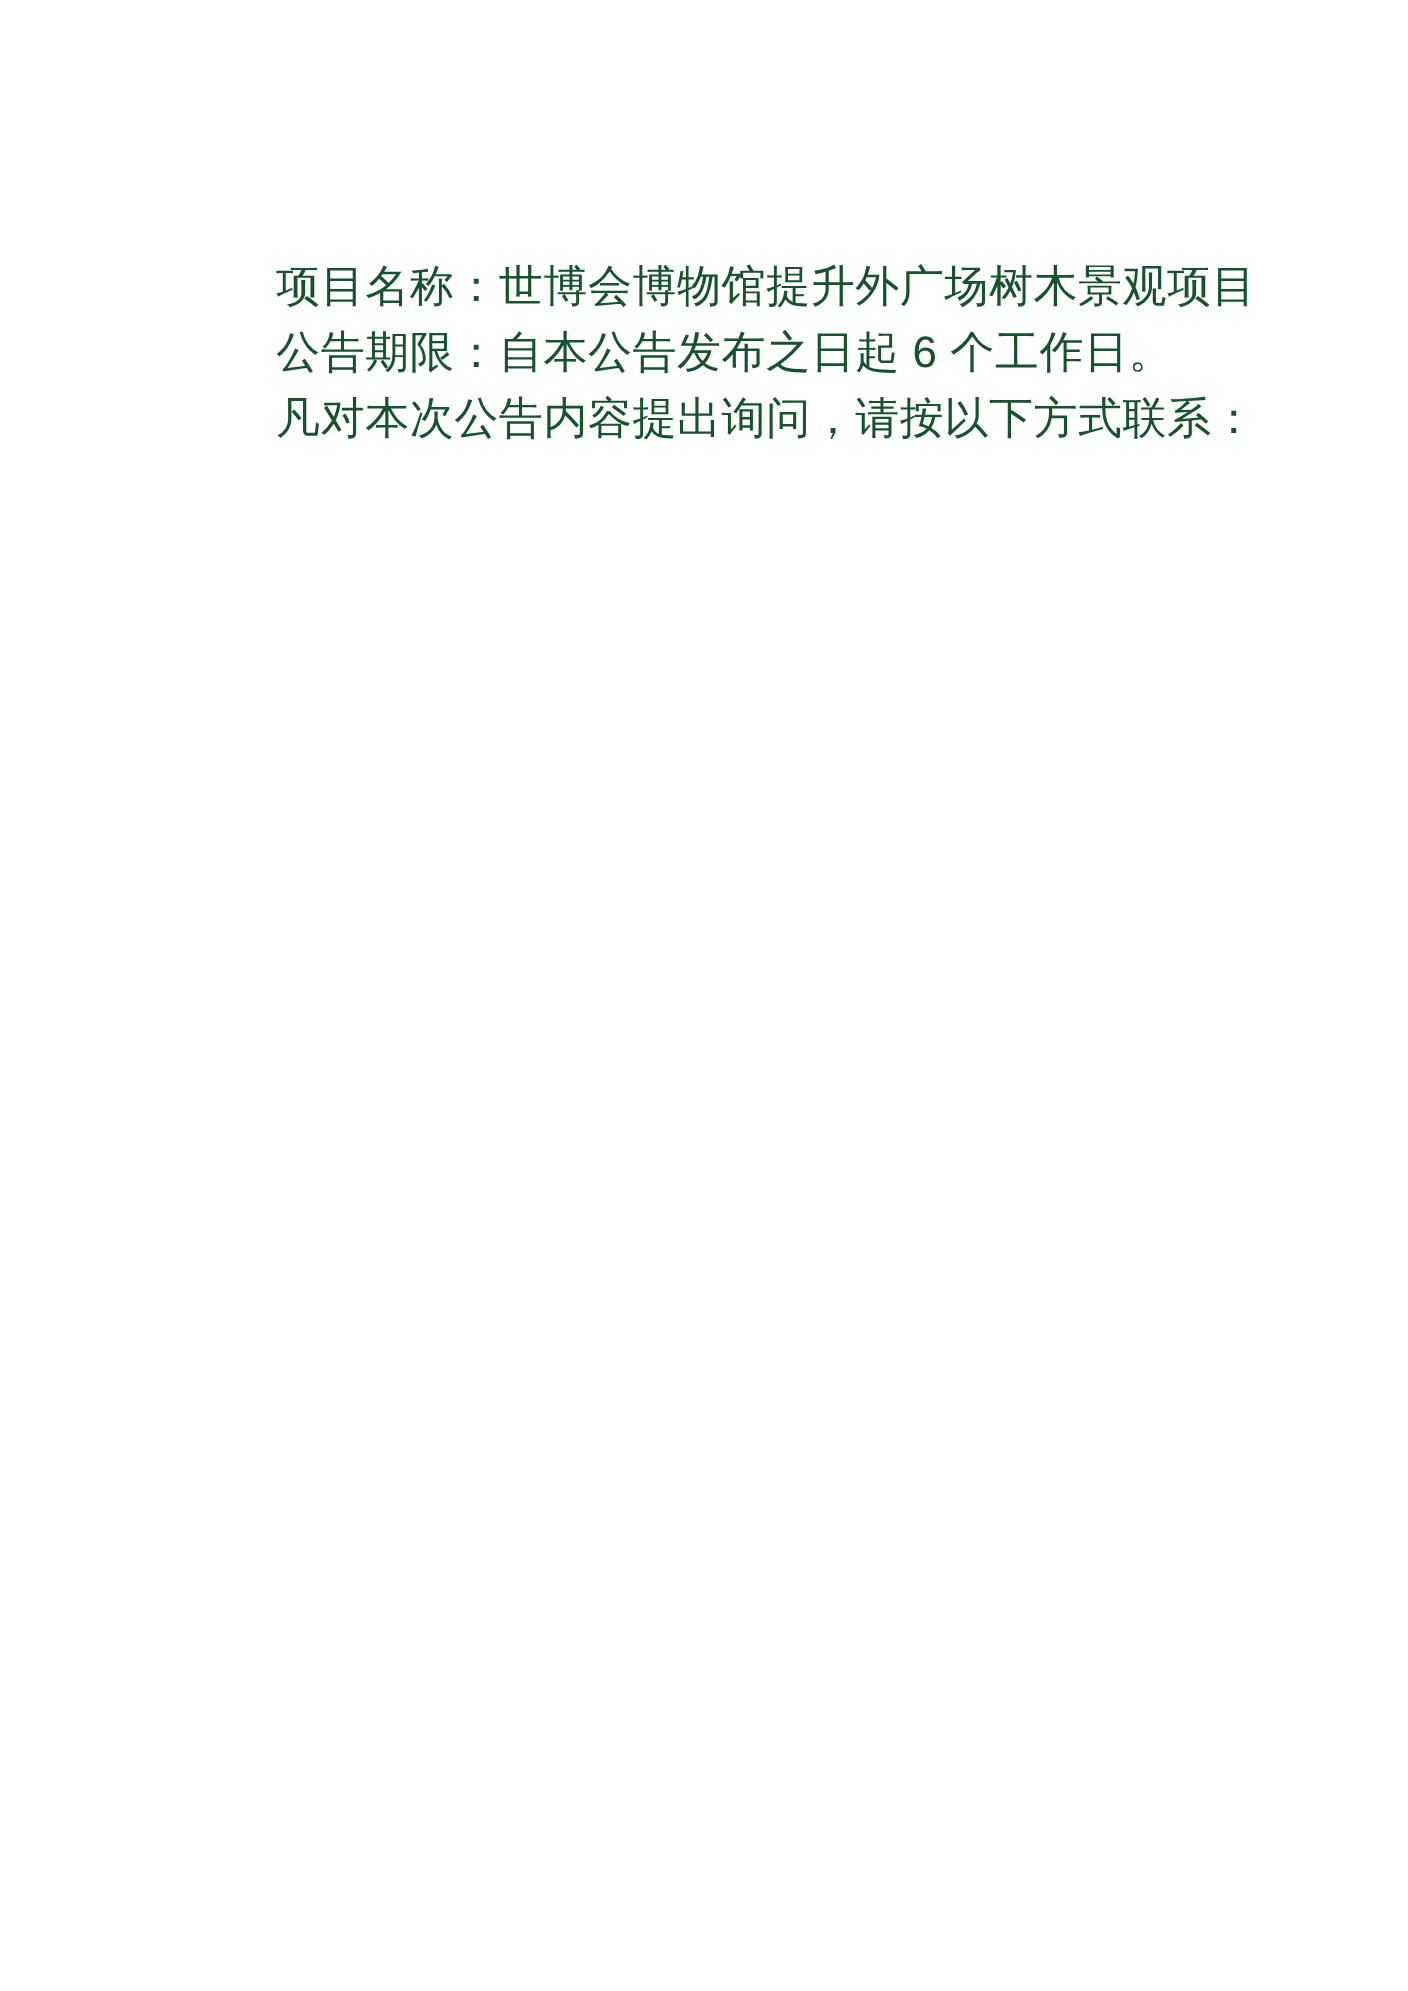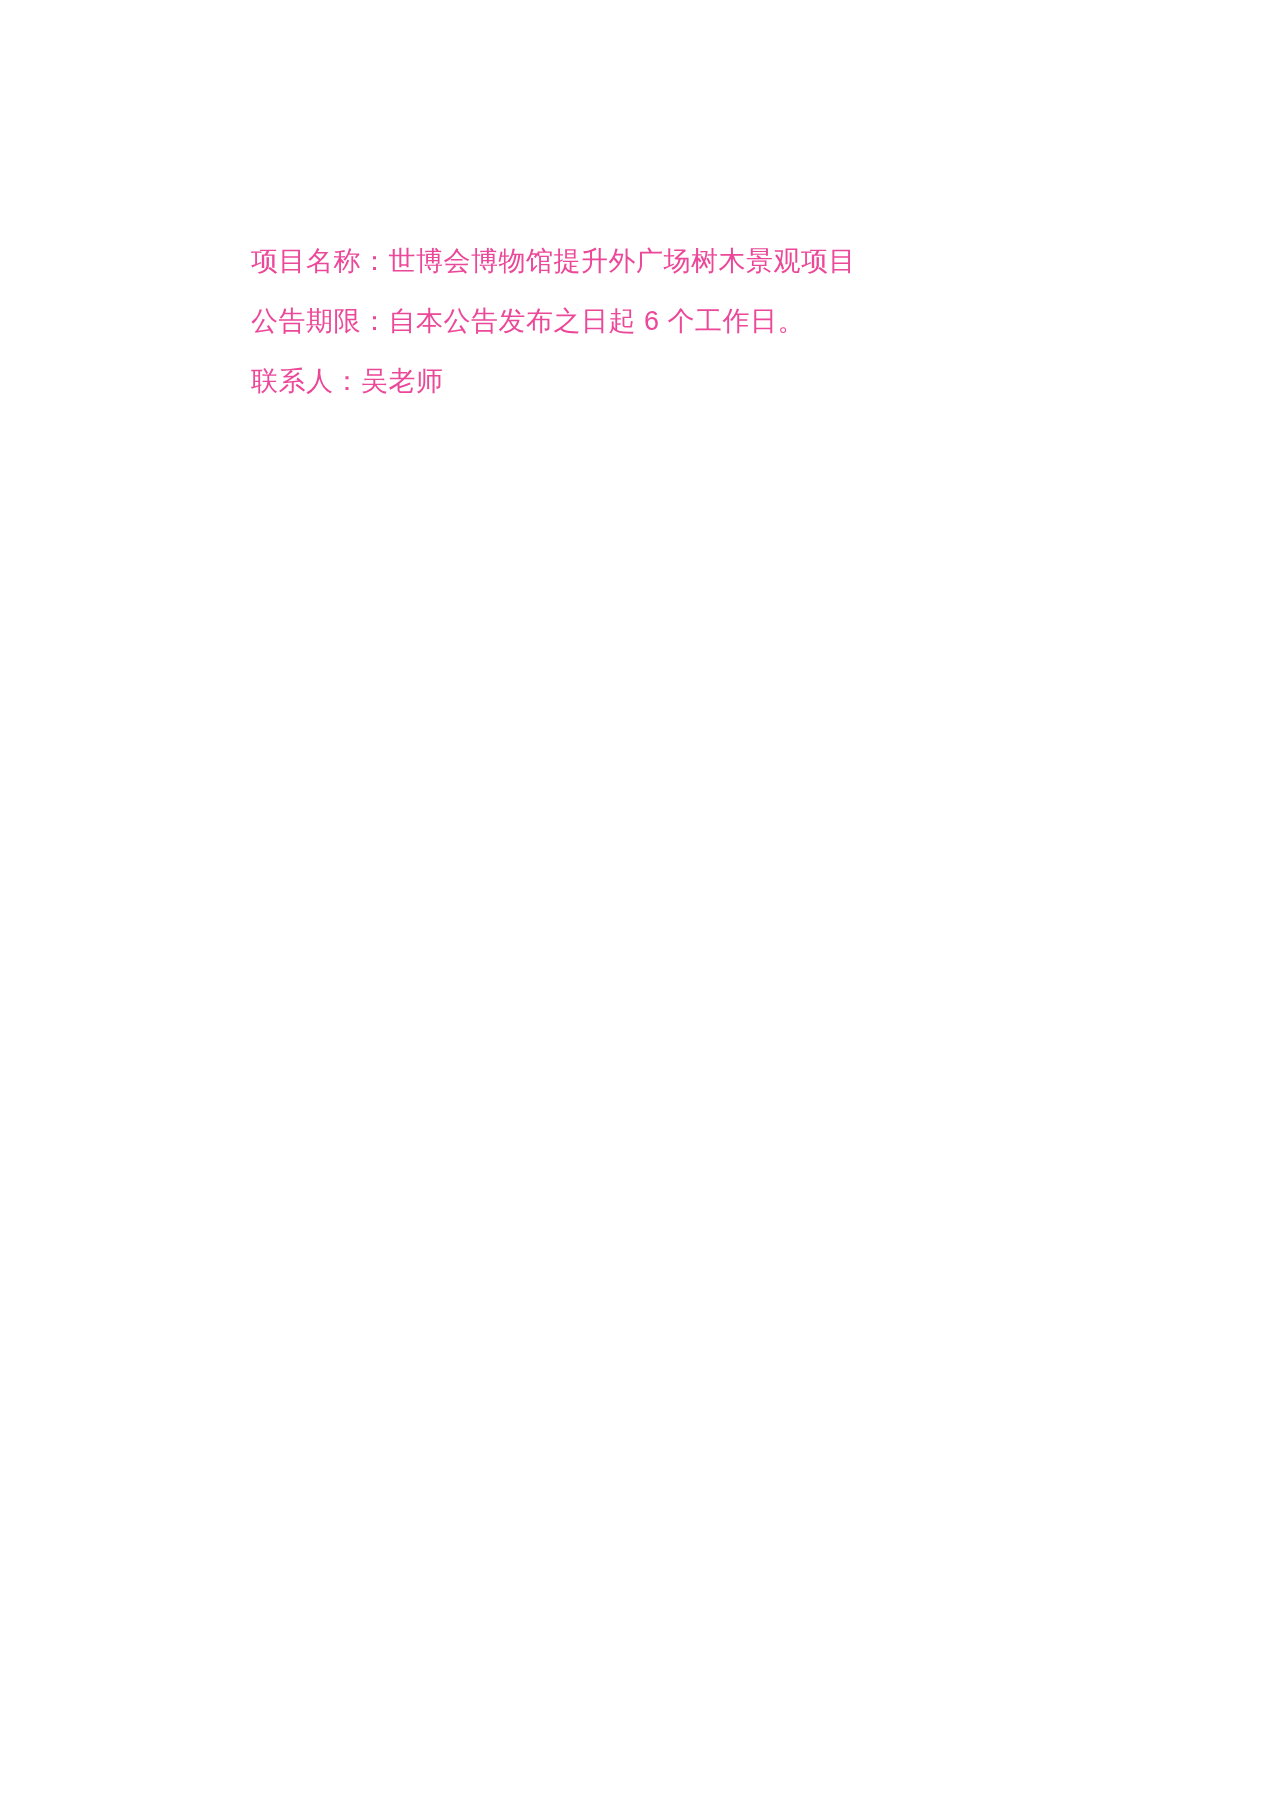--- a/index.html
+++ b/index.html
@@ -17,34 +17,34 @@
     position: relative;
     width: 1280px;
     height: 1810px;
     background: #ffffff;
   }
   .text-block {
     position: absolute;
     left: 251px;
     top: 231px;
     width: 780px;
-    color: #ec4899;
-    font-size: 27px;
+    color: #14532d;
+    font-size: 40px;
     line-height: 60px;
     letter-spacing: 0.5px;
   }
   .text-block p {
     margin: 0;
     padding: 0;
     white-space: pre;
     font-weight: 400;
   }
 </style>
 </head>
 <body>
 
 <div class="doc-page">
   <div class="text-block">
     <p>项目名称：世博会博物馆提升外广场树木景观项目</p>
     <p>公告期限：自本公告发布之日起 6 个工作日。</p>
-    <p>联系人：吴老师</p>
+    <p>凡对本次公告内容提出询问，请按以下方式联系：</p>
   </div>
 </div>
 
 </body></html>

